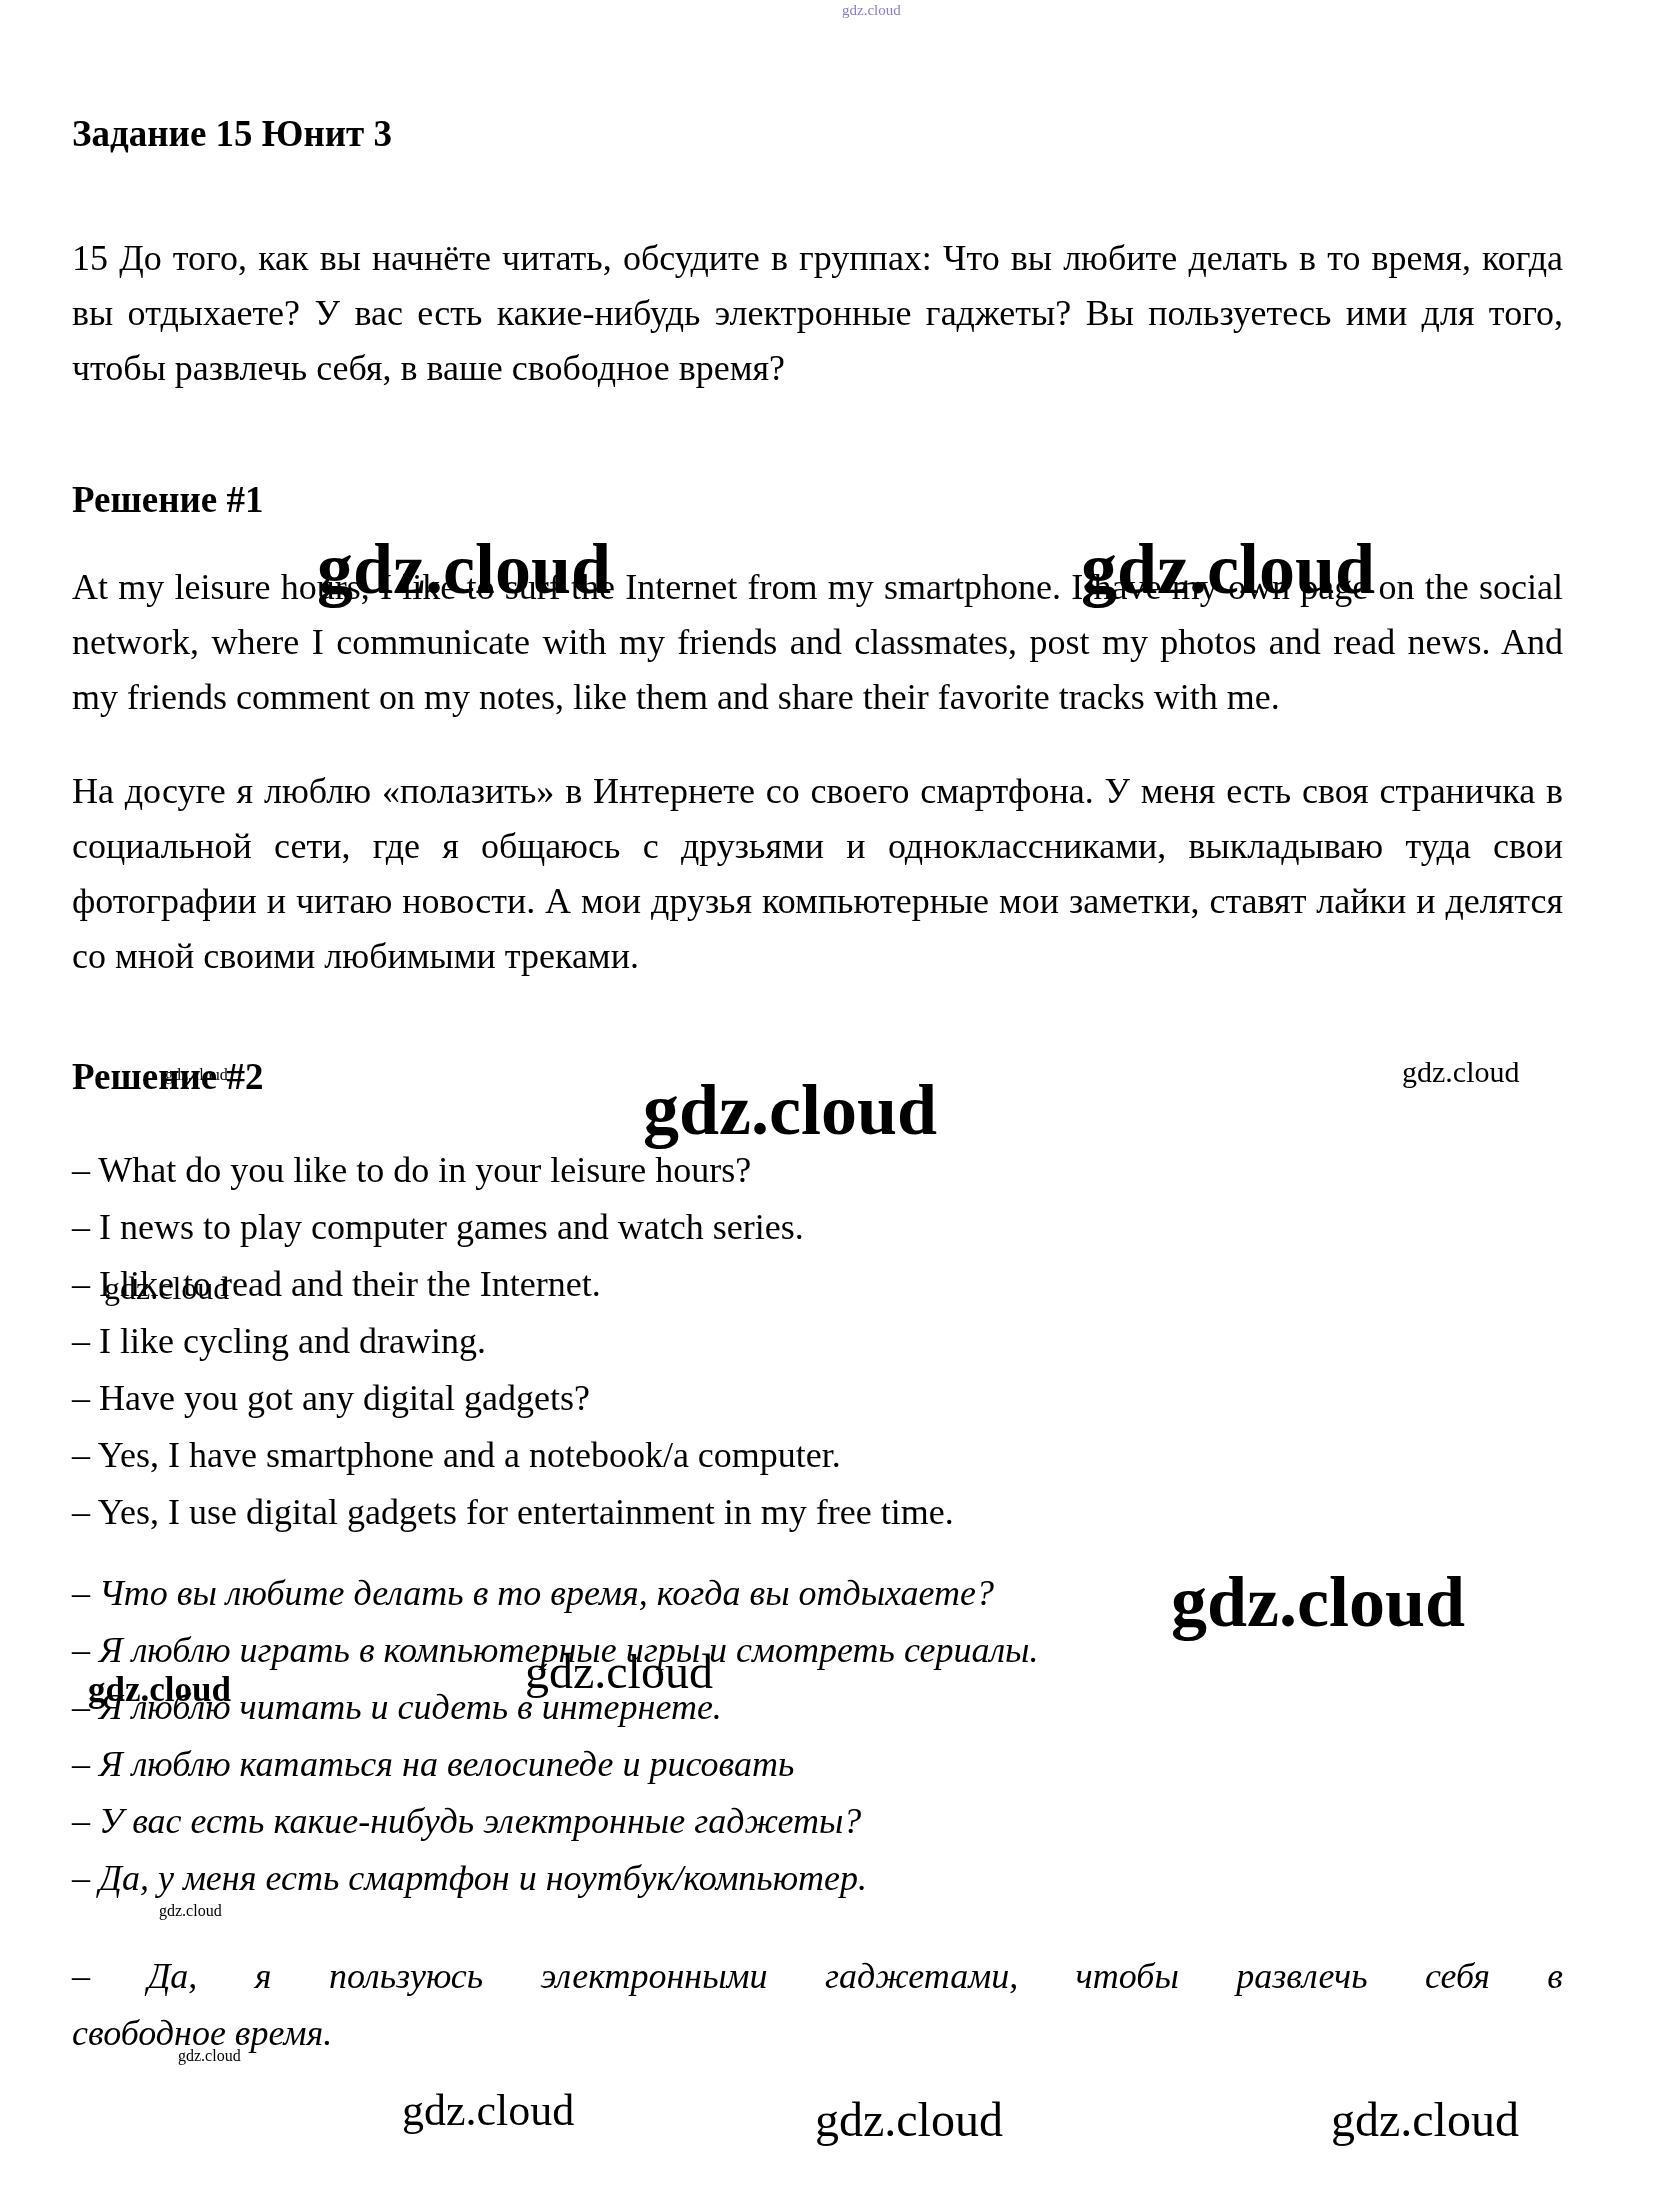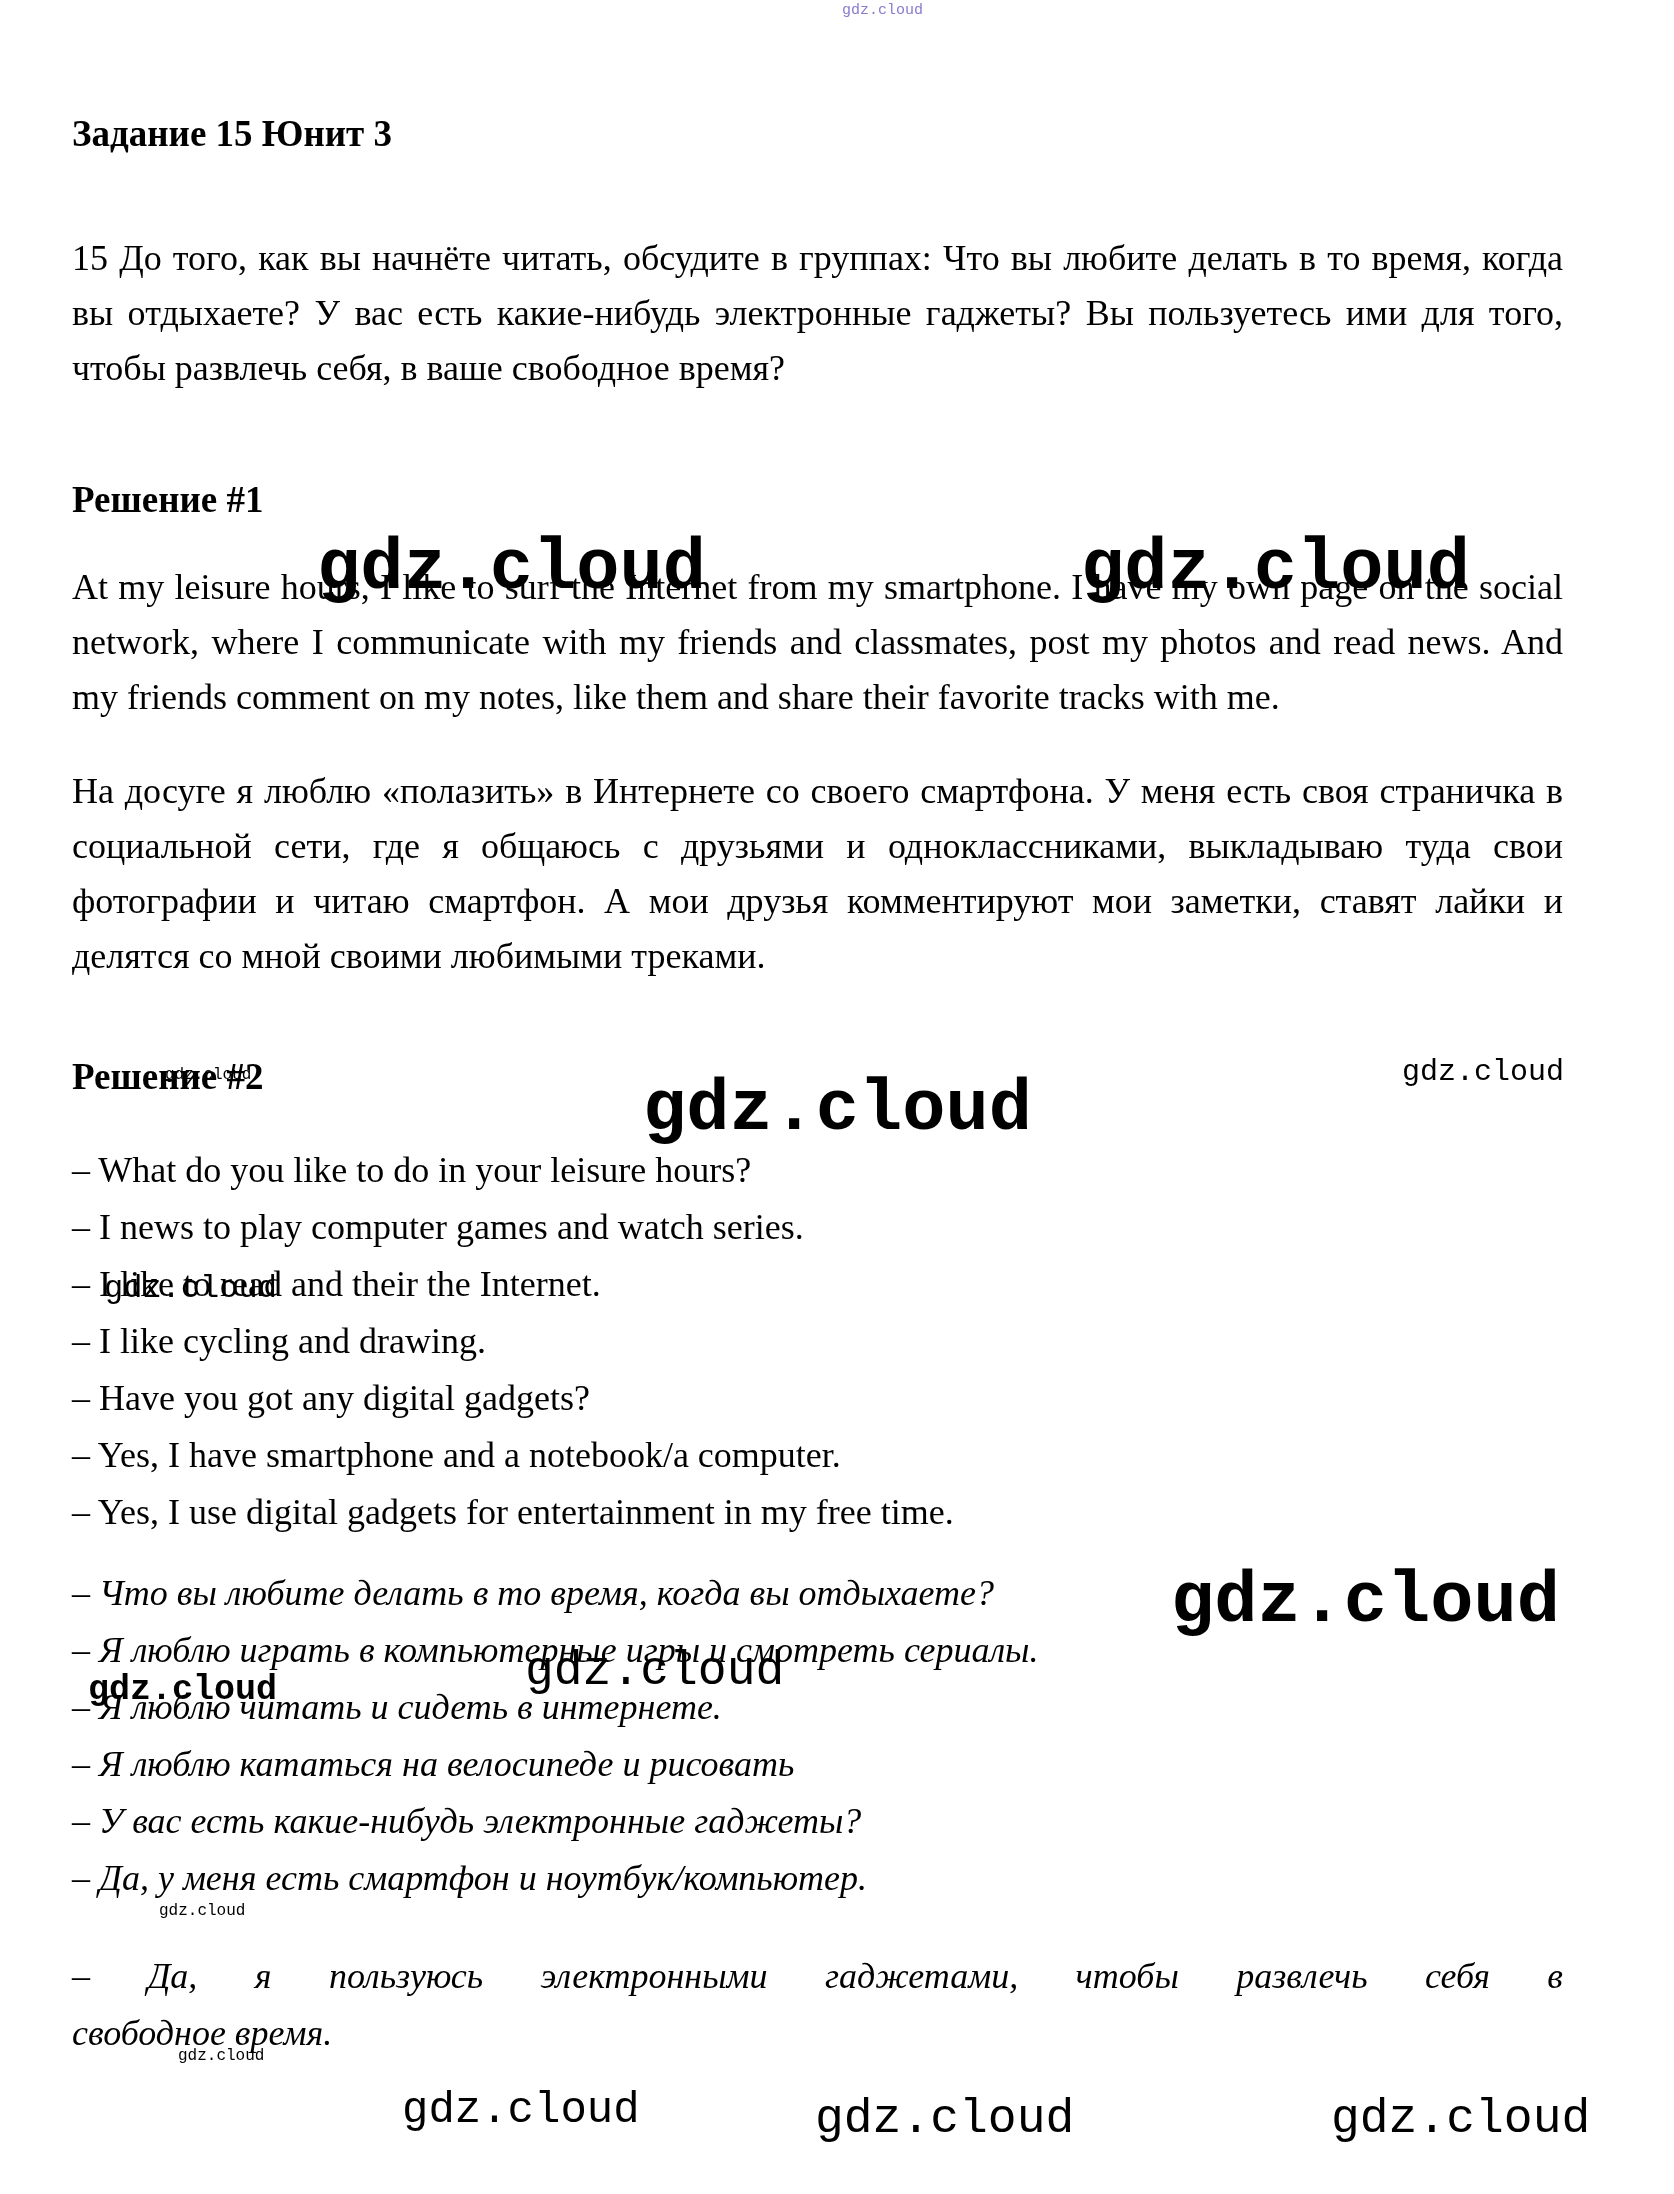--- a/index.html
+++ b/index.html
@@ -63,42 +63,42 @@
     display: block;
     text-align: justify;
     text-align-last: justify;
   }
   .final-para .l2 {
     display: block;
     text-align: left;
   }
   .wm {
     position: absolute;
-    font-family: Liberation Mono, monospace;
+    font-family: Liberation Serif, serif;
     color: #000000;
     white-space: nowrap;
     pointer-events: none;
   }
 </style>
 </head>
 <body>
 
 <div class="page">
 
   <div class="content">
 
     <h1 class="title">Задание 15 Юнит 3</h1>
 
     <p class="para">15 До того, как вы начнёте читать, обсудите в группах: Что вы любите делать в то время, когда вы отдыхаете? У вас есть какие-нибудь электронные гаджеты? Вы пользуетесь ими для того, чтобы развлечь себя, в ваше свободное время?</p>
 
     <h2 class="sol-heading">Решение #1</h2>
 
     <p class="para para-en">At my leisure hours, I like to surf the Internet from my smartphone. I have my own page on the social network, where I communicate with my friends and classmates, post my photos and read news. And my friends comment on my notes, like them and share their favorite tracks with me.</p>
 
-    <p class="para para-ru">На досуге я люблю «полазить» в Интернете со своего смартфона. У меня есть своя страничка в социальной сети, где я общаюсь с друзьями и одноклассниками, выкладываю туда свои фотографии и читаю смартфон. А мои друзья комментируют мои заметки, ставят лайки и делятся со мной своими любимыми треками.</p>
+    <p class="para para-ru">На досуге я люблю «полазить» в Интернете со своего смартфона. У меня есть своя страничка в социальной сети, где я общаюсь с друзьями и одноклассниками, выкладываю туда свои фотографии и читаю новости. А мои друзья компьютерные мои заметки, ставят лайки и делятся со мной своими любимыми треками.</p>
 
     <h2 class="sol-heading sol2-heading">Решение #2</h2>
 
     <div class="dialogue">
       <p>– What do you like to do in your leisure hours?</p>
       <p>– I news to play computer games and watch series.</p>
       <p>– I like to read and their the Internet.</p>
       <p>– I like cycling and drawing.</p>
       <p>– Have you got any digital gadgets?</p>
       <p>– Yes, I have smartphone and a notebook/a computer.</p>

